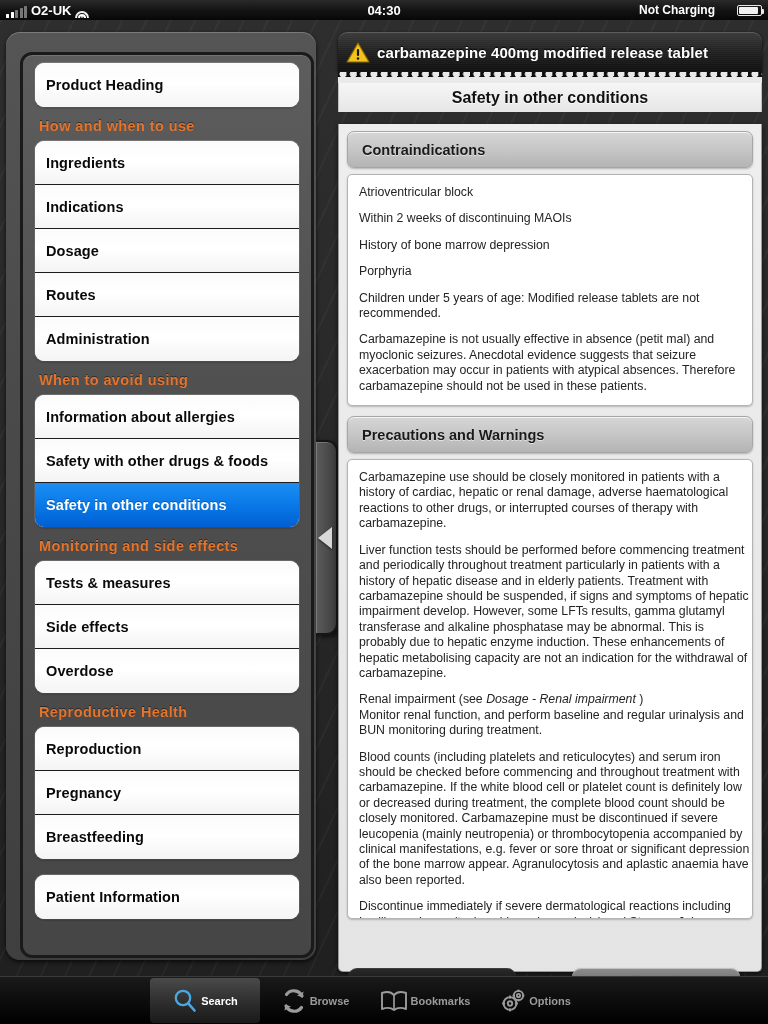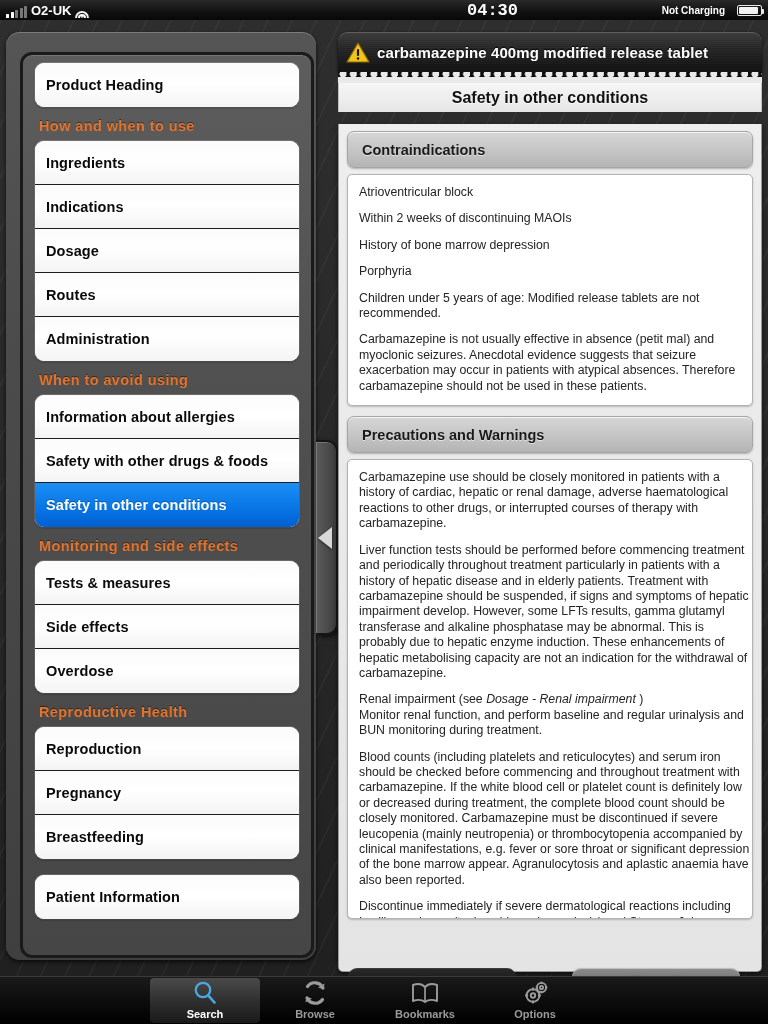--- a/index.html
+++ b/index.html
@@ -11,23 +11,23 @@
   }
 
   
   #statusbar{
     position:absolute; left:0; top:0; width:768px; height:20px;
     background:linear-gradient(to bottom,#2a2a2a 0%,#141414 50%,#070707 100%);
     color:#fff; font-size:13px; font-weight:bold;
     display:flex; align-items:center;
   }
   #sb-left{ display:flex; align-items:flex-end; gap:4px; padding-left:6px; width:250px;}
-  #sb-center{ flex:1; text-align:right; font-size:17px;font-family:Liberation Mono, monospace; }
+  #sb-center{ flex:1; text-align:center; font-size:13px; }
   #sb-right{ width:250px; display:flex; align-items:center; justify-content:flex-end;
-             gap:12px; padding-right:6px; font-size:10px;}
+             gap:22px; padding-right:6px; font-size:12px;}
   .sig-bars{ display:flex; align-items:flex-end; gap:1.5px; height:10px;}
   .sig-bars i{ display:block; width:3px; background:#fff; border-radius:0.5px;}
   .sig-bars i:nth-child(1){height:4px;}
   .sig-bars i:nth-child(2){height:6px;}
   .sig-bars i:nth-child(3){height:8px; background:#777;}
   .sig-bars i:nth-child(4){height:10px; background:#777;}
   .sig-bars i:nth-child(5){height:12px; background:#777;}
   .wifi{ position:relative; width:14px; height:11px; }
   .wifi span{ position:absolute; left:50%; bottom:0; transform:translateX(-50%);
      border:2px solid #fff; border-bottom:none; border-radius:50% 50% 0 0 / 100% 100% 0 0;}
@@ -186,21 +186,21 @@
   }
 
   
   #tabbar{
     position:absolute; left:0; top:976px; width:768px; height:48px;
     background:linear-gradient(to bottom,#1a1a1a 0%,#0b0b0b 55%,#000 100%);
     border-top:1px solid #3a3a3a;
     display:flex; align-items:stretch; padding-left:150px;
   }
   .tab{
-    width:110px; display:flex; flex-direction:column;
+    width:110px; display:flex; flex-direction:row;
     align-items:center; justify-content:center; gap:3px;
     color:#9b9b9b; font-size:11px; font-weight:bold;
   }
   .tab.active{
     background:linear-gradient(to bottom,#4a4a4a 0%,#2d2d2d 55%,#1a1a1a 100%);
     border-radius:4px; color:#fff; margin:1px 0;
   }
   .tab .ic{ height:24px; display:flex; align-items:center; justify-content:center;}
 </style>
 </head>

